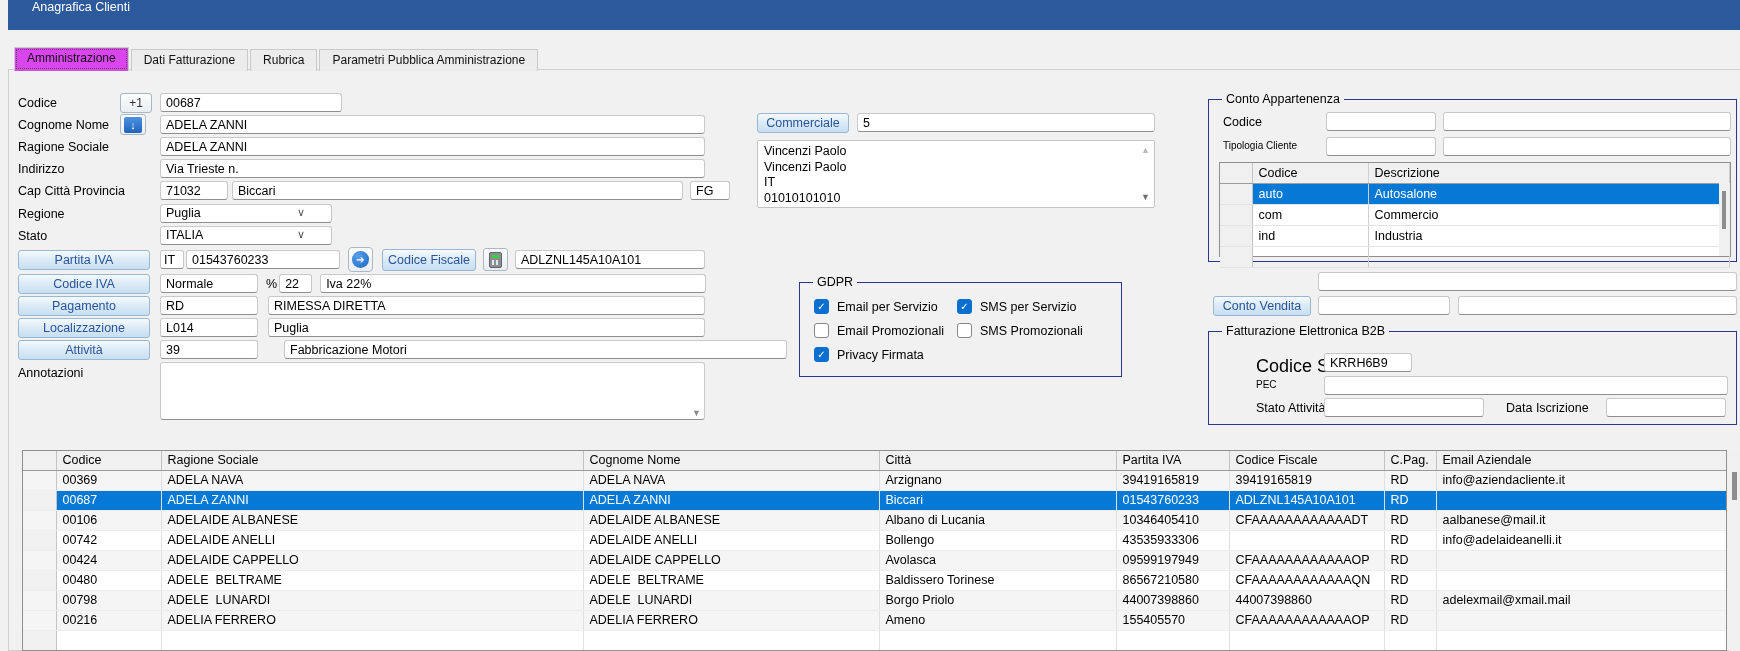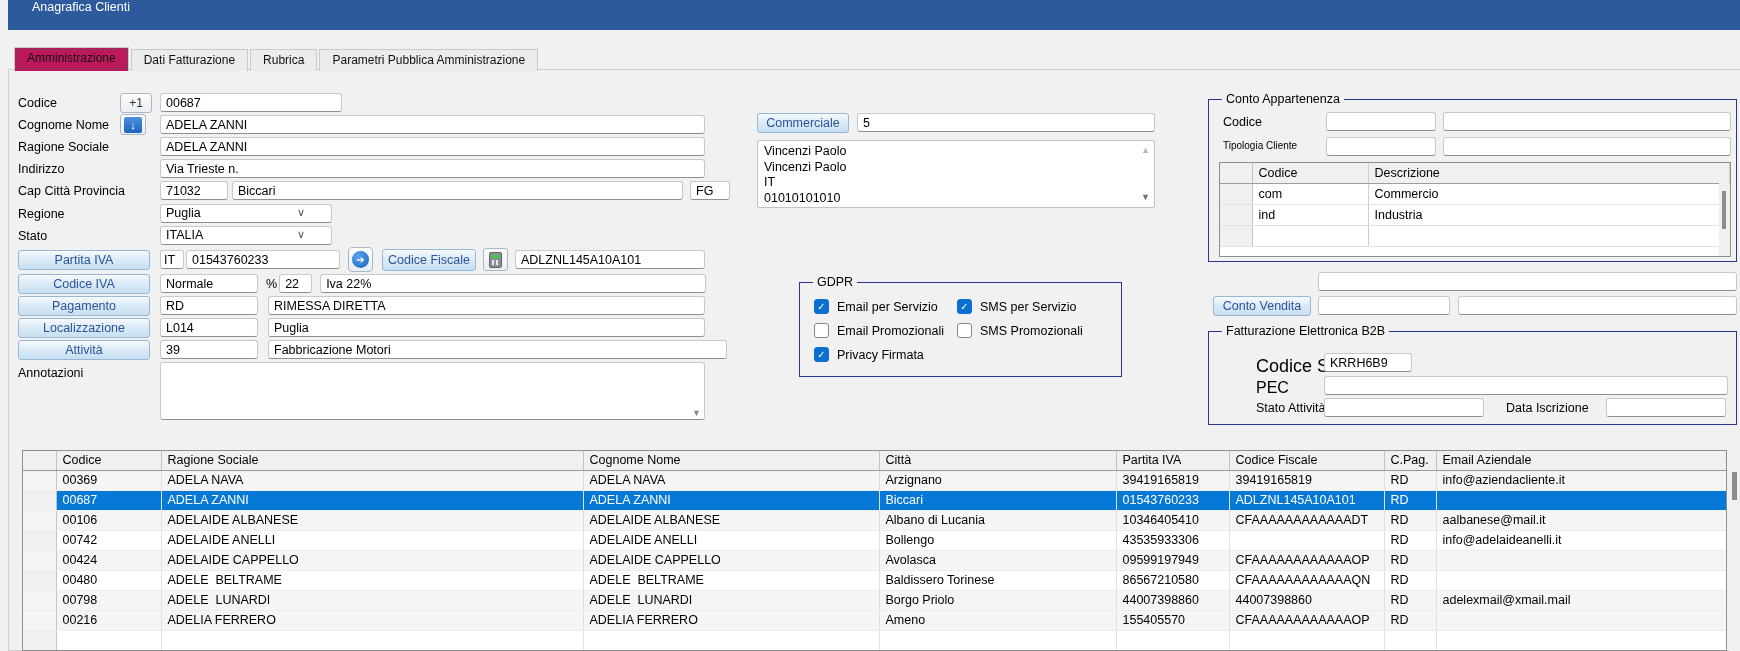--- a/index.html
+++ b/index.html
@@ -8,21 +8,21 @@
   #app { position:relative; width:1740px; height:651px; background:#f1f1f1; overflow:hidden; }
 
   
   .titlebar { position:absolute; top:0; left:8px; width:1740px; height:30px; background:#2d5a9c; color:#fff;
               display:flex; align-items:flex-start; padding-left:24px; font-size:12.5px; }
 
   
   .tabstrip { position:absolute; top:47px; left:14px; display:flex; align-items:flex-end; z-index:3; }
   .tab { height:22px; padding:3px 12px 0 12px; margin-right:2px; background:#ececec; border:1px solid #c9c9c9;
          border-bottom:none; color:#111; font-size:12px; cursor:default; }
-  .tab.active { background:#be185d; height:24px; outline:1px dotted #555; outline-offset:-3px; position:relative; }
+  .tab.active { background:#d946ef; height:24px; outline:1px dotted #555; outline-offset:-3px; position:relative; }
   .tabpage { position:absolute; top:69px; left:8px; width:1732px; height:582px; border:1px solid #cfcfcf;
              border-right:none; background:#f1f1f1; }
 
   
   input.tb, .tb { height:19px; background:#fff; border:1px solid #c9c9c9; border-bottom-color:#8f8f8f;
         border-radius:3px; padding:0 5px; font:12.5px "Liberation Sans", sans-serif; color:#000; }
   .ddl { position:relative; height:19px; background:#fff; border:1px solid #c9c9c9; border-bottom-color:#8f8f8f;
          border-radius:3px; padding:1px 18px 0 5px; font-size:12.5px; }
   .ddl .chev { position:absolute; right:26px; top:1px; color:#555; font-size:11px; }
   .bluebtn { display:flex; align-items:center; justify-content:center; height:20px;
@@ -182,21 +182,21 @@
 
   <div class="frow" style="top:317px">
     <div class="bluebtn rowbtn">Localizzazione</div>
     <input class="tb" style="width: 98px;" value="L014">
     <input class="tb" style="width: 437px; margin-left: 10px;" value="Puglia">
   </div>
 
   <div class="frow" style="top:339px">
     <div class="bluebtn rowbtn">Attività</div>
     <input class="tb" style="width: 98px;" value="39">
-    <input class="tb" style="width: 459px; margin-left: 10px;" value="Fabbricazione Motori">
+    <input class="tb" style="width: 503px; margin-left: 26px;" value="Fabbricazione Motori">
   </div>
 
   <div class="frow" style="top:362px">
     <span class="flabel">Annotazioni</span>
   </div>
   <textarea class="notes" style="left: 160px; top: 362px; width: 545px; height: 58px;"></textarea>
   <span class="scroll-arrow" style="left:692px;top:409px">▼</span>
 
   <div class="bluebtn" style="position:absolute;left:757px;top:113px;width:92px;height:20px">Commerciale</div>
   <input class="tb" style="position: absolute; left: 857px; top: 113px; width: 298px;" value="5">
@@ -257,20 +257,25 @@
         <colgroup>
             <col style="width:32px">
             <col style="width:116px">
             <col>
           </colgroup>
         <tbody>
             <tr>
           <th class="selcol"></th>
           <th>Codice</th>
           <th>Descrizione</th>
+        </tr>
+        <tr class="selected">
+          <td class="selcol"></td>
+          <td>auto</td>
+          <td>Autosalone</td>
         </tr>
         <tr>
           <td class="selcol"></td>
           <td>com</td>
           <td>Commercio</td>
         </tr>
         <tr>
           <td class="selcol"></td>
           <td>ind</td>
           <td>Industria</td>
@@ -292,21 +297,21 @@
   <div class="bluebtn" style="position:absolute;left:1213px;top:296px;width:98px;height:20px">Conto Vendita</div>
   <input class="tb" style="position: absolute; left: 1318px; top: 296px; width: 132px;" value="">
   <input class="tb" style="position: absolute; left: 1458px; top: 296px; width: 279px;" value="">
 
   <div class="groupbox" style="left:1208px;top:331px;width:529px;height:94px">
     <span class="legend">Fatturazione Elettronica B2B</span>
 
     <div style="position:absolute;left:47px;top:24px;font-size:18px">Codice SDI</div>
     <input class="tb" style="position: absolute; left: 115px; top: 21px; width: 88px;" value="KRRH6B9">
 
-    <div style="position:absolute;left:47px;top:47px;font-size:16px">PEC</div>
+    <div style="position:absolute;left:47px;top:47px;font-size:10px">PEC</div>
     <input class="tb" style="position: absolute; left: 115px; top: 44px; width: 404px;" value="">
 
     <div style="position:absolute;left:47px;top:69px;font-size:12.5px">Stato Attività</div>
     <input class="tb" style="position: absolute; left: 115px; top: 66px; width: 160px;" value="">
     <div style="position:absolute;left:297px;top:69px;font-size:12.5px">Data Iscrizione</div>
     <input class="tb" style="position: absolute; left: 397px; top: 66px; width: 120px;" value="">
   </div>
 
   <div class="biggrid">
     <table>

